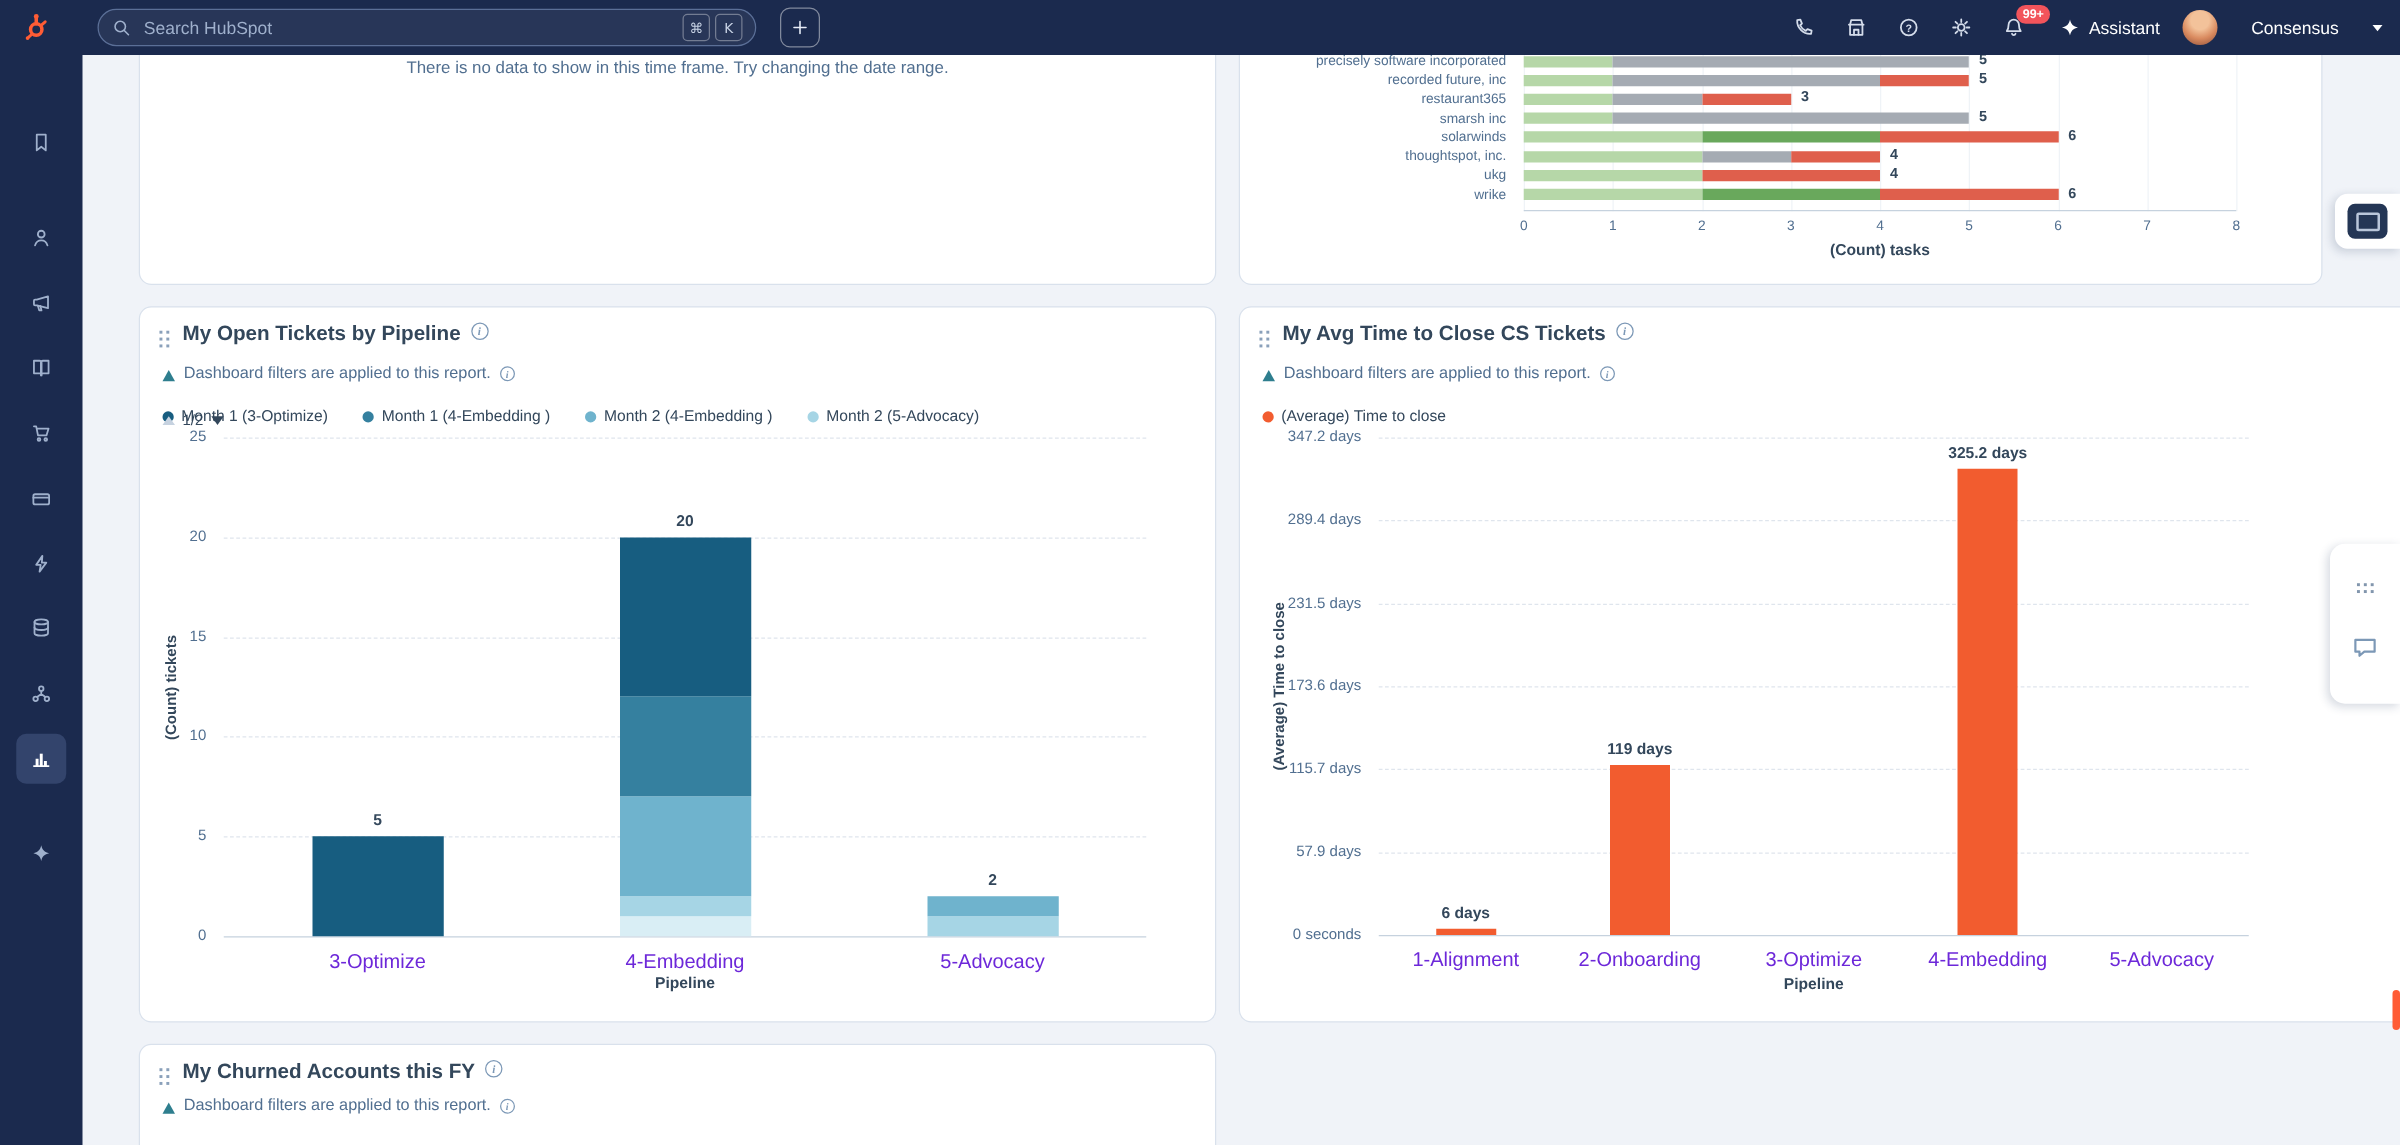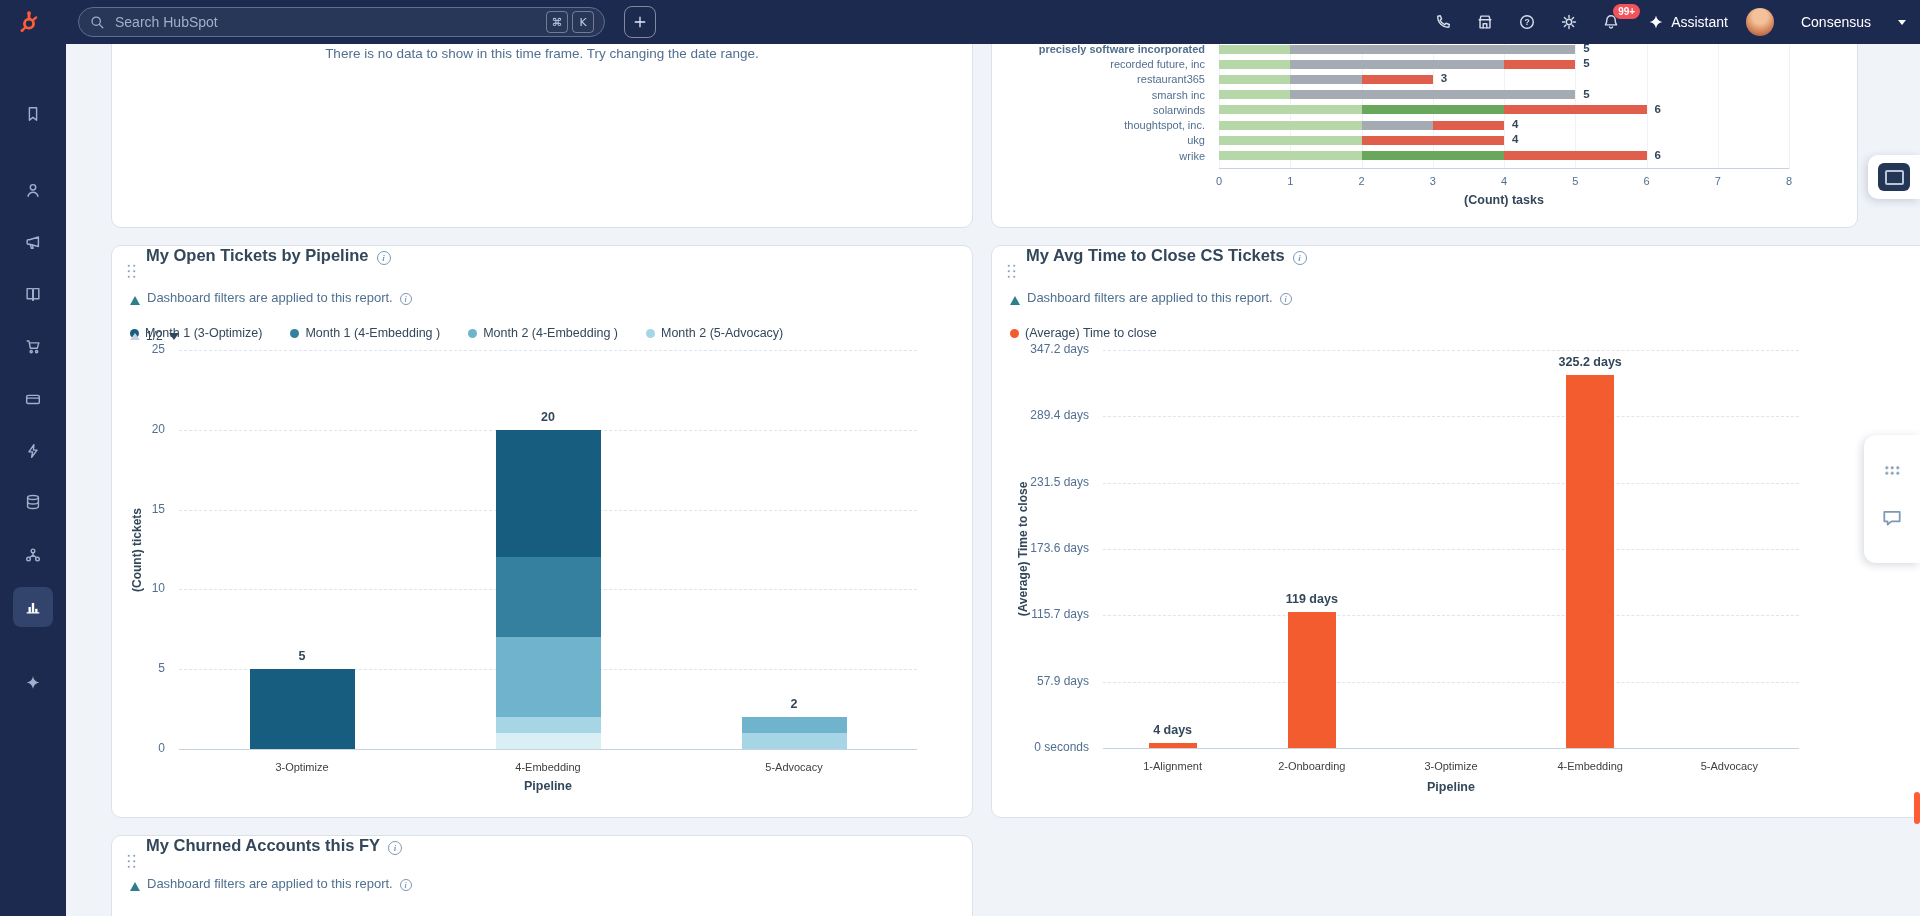--- a/index.html
+++ b/index.html
@@ -33,21 +33,21 @@
   
   .sidebar{position:absolute;left:0;top:44px;width:66px;bottom:0;background:#1b2a4e;z-index:90}
   .sb-item{position:absolute;left:13px;width:40px;height:40px;border-radius:8px;display:flex;align-items:center;justify-content:center;
     color:#9fb0cc;cursor:pointer;background:none;border:none;padding:0}
   .sb-item.active{background:#33446c;color:#fff}
   .sb-item svg{stroke:currentColor;fill:none;stroke-width:1.6;stroke-linecap:round;stroke-linejoin:round}
   
   .card{position:absolute;background:#fff;border:1px solid #d9e1ec;border-radius:10px;box-sizing:border-box;z-index:1}
   .grip{position:absolute;left:14px;top:17px;width:11px;height:16px;cursor:grab;
     background-image:radial-gradient(#8aa0ba 1.3px,transparent 1.4px);background-size:5.5px 5.5px}
-  .title-row{position:absolute;left:34px;top:0;display:flex;align-items:flex-end;gap:8px}
+  .title-row{position:absolute;left:34px;top:12px;display:flex;align-items:flex-start;gap:8px}
   .card-title{font-size:16.5px;font-weight:bold;color:#33475b;white-space:nowrap}
   .info{width:14px;height:14px;border:1.4px solid #7c98b6;border-radius:50%;color:#7c98b6;display:inline-flex;align-items:center;justify-content:center;
     font-size:9px;font-weight:bold;font-style:italic;font-family:"Liberation Serif",serif;box-sizing:border-box;flex:none;cursor:pointer}
   .info::after{content:"i"}
   .info.sm{width:12px;height:12px;font-size:8px}
   .filters-row{position:absolute;left:18px;top:44px;display:flex;align-items:flex-end;gap:7px}
   .ftri{width:0;height:0;border-left:5px solid transparent;border-right:5px solid transparent;border-bottom:9px solid #2e7e8e}
   .filters-text{font-size:13px;color:#516f90;white-space:nowrap}
   .legend-row{position:absolute;left:18px;top:80px;display:flex;gap:28px}
   .lg-item{display:inline-flex;align-items:center;gap:6px;cursor:pointer}
@@ -57,21 +57,21 @@
   .tri-up{width:0;height:0;border-left:5px solid transparent;border-right:5px solid transparent;border-bottom:7px solid #c6d2e0;cursor:pointer}
   .tri-down{width:0;height:0;border-left:5px solid transparent;border-right:5px solid transparent;border-top:7px solid #33475b;cursor:pointer}
   .pager-text{font-size:12px;color:#33475b}
   
   .plot{position:absolute}
   .gline{position:absolute;left:0;right:0;height:0;border-top:1px dashed #dfe5ed}
   .gline.base{border-top:1px solid #c6d2de}
   .gtick{position:absolute;left:-14px;transform:translateX(-100%);font-size:12px;color:#516f90;white-space:nowrap}
   .seg{position:absolute}
   .vlab{position:absolute;transform:translateX(-50%);font-size:12.5px;font-weight:bold;color:#33475b;white-space:nowrap}
-  .clab{position:absolute;transform:translateX(-50%);font-size:11px;color:#404040;white-space:nowrap}
+  .clab{position:absolute;transform:translateX(-50%);font-size:16px;color:#6d28d9;white-space:nowrap}
   .axlab{position:absolute;font-size:12.5px;font-weight:bold;color:#33475b;text-align:center}
   .ylab{position:absolute;display:flex;align-items:center;justify-content:center;width:18px}
   .ylab span{transform:rotate(-90deg);white-space:nowrap;font-size:12px;font-weight:bold;color:#33475b}
   
   .vline{position:absolute;top:0;bottom:0;width:0;border-left:1px solid #eff3f7}
   .hbase{position:absolute;left:0;right:0;bottom:0;height:0;border-top:1px solid #c6d2de}
   .xtick{position:absolute;top:134px;transform:translateX(-50%);font-size:11px;color:#516f90}
   .hseg{position:absolute}
   .hval{position:absolute;font-size:11.5px;font-weight:bold;color:#33475b}
   .hcat{position:absolute;right:0;text-align:right;font-size:11px;color:#516f90;white-space:nowrap}
@@ -88,21 +88,21 @@
 </style>
 </head>
 <body>
 
 <section class="card" style="left:111px;top:-60px;width:862px;height:288px">
   <div class="empty-msg">There is no data to show in this time frame. Try changing the date range.</div>
 </section>
 
 <section class="card" style="left:991px;top:-60px;width:867px;height:288px">
   <div id="tasks-labels" style="position:absolute;left:0;top:100px;width:213px;height:140px">
-      <div class="hcat" style="top: 2px; font-weight: bold;">precisely software incorporated</div>
+      <div class="hcat" style="top: 2px;">precisely software incorporated</div>
       <div class="hcat" style="top: 17.22px;">recorded future, inc</div>
       <div class="hcat" style="top: 32.44px;">restaurant365</div>
       <div class="hcat" style="top: 47.66px;">smarsh inc</div>
       <div class="hcat" style="top: 62.88px;">solarwinds</div>
       <div class="hcat" style="top: 78.1px;">thoughtspot, inc.</div>
       <div class="hcat" style="top: 93.32px;">ukg</div>
       <div class="hcat" style="top: 108.54px;">wrike</div>
     </div>
   <div class="plot" id="tasks-plot" style="left:227px;top:100px;width:570px;height:128px">
       <div class="vline" style="left: 0px;"></div>
@@ -254,21 +254,21 @@
       <div class="gtick" style="top: 257.372px;">115.7 days</div>
       <div class="gline" style="top: 199px;"></div>
       <div class="gtick" style="top: 191px;">173.6 days</div>
       <div class="gline" style="top: 132.628px;"></div>
       <div class="gtick" style="top: 124.628px;">231.5 days</div>
       <div class="gline" style="top: 66.2569px;"></div>
       <div class="gtick" style="top: 58.2569px;">289.4 days</div>
       <div class="gline" style="top: 0px;"></div>
       <div class="gtick" style="top: -8px;">347.2 days</div>
       <div class="seg" style="left: 45.6px; bottom: 0px; width: 48px; height: 4.58525px; background: rgb(242, 92, 47);"></div>
-      <div class="vlab" style="left: 69.6px; bottom: 10.5853px;">4 days</div>
+      <div class="vlab" style="left: 69.6px; bottom: 10.5853px;">6 days</div>
       <div class="clab" style="left: 69.6px; top: 410px;">1-Alignment</div>
       <div class="seg" style="left: 184.8px; bottom: 0px; width: 48px; height: 136.411px; background: rgb(242, 92, 47);"></div>
       <div class="vlab" style="left: 208.8px; bottom: 142.411px;">119 days</div>
       <div class="clab" style="left: 208.8px; top: 410px;">2-Onboarding</div>
       <div class="clab" style="left: 348px; top: 410px;">3-Optimize</div>
       <div class="seg" style="left: 463.2px; bottom: 0px; width: 48px; height: 372.781px; background: rgb(242, 92, 47);"></div>
       <div class="vlab" style="left: 487.2px; bottom: 378.781px;">325.2 days</div>
       <div class="clab" style="left: 487.2px; top: 410px;">4-Embedding</div>
       <div class="clab" style="left: 626.4px; top: 410px;">5-Advocacy</div>
     </div>

